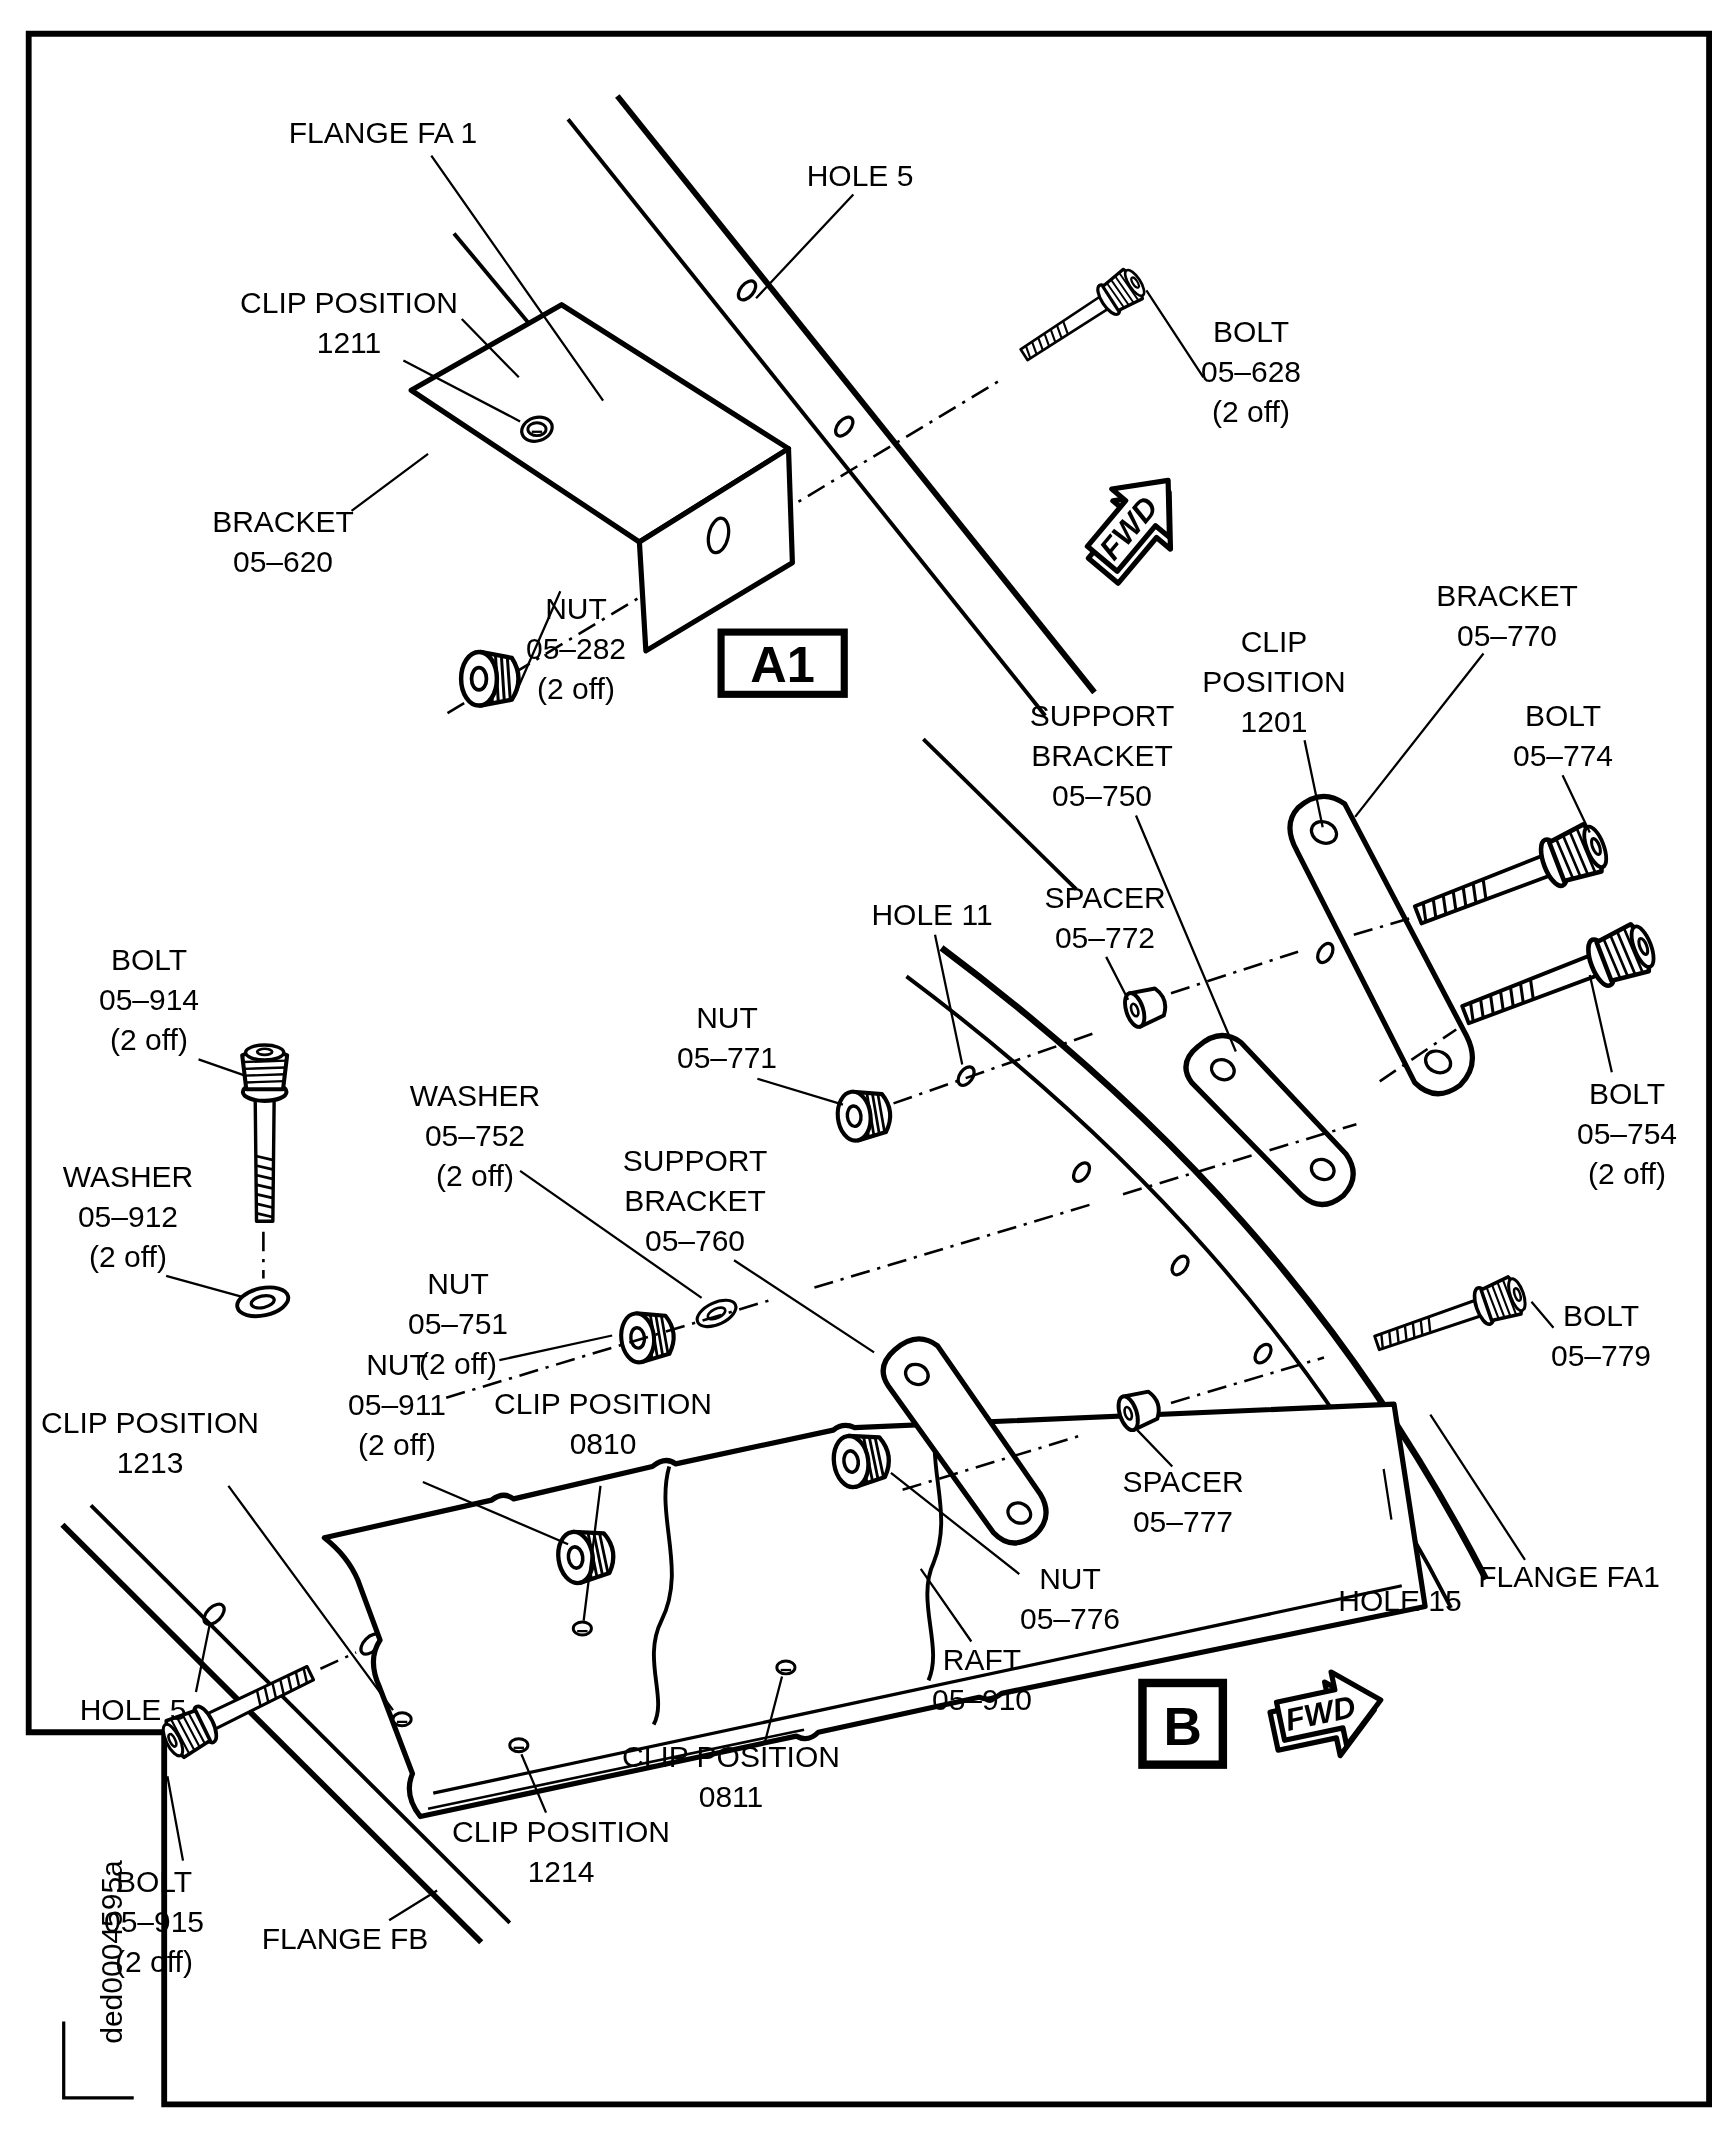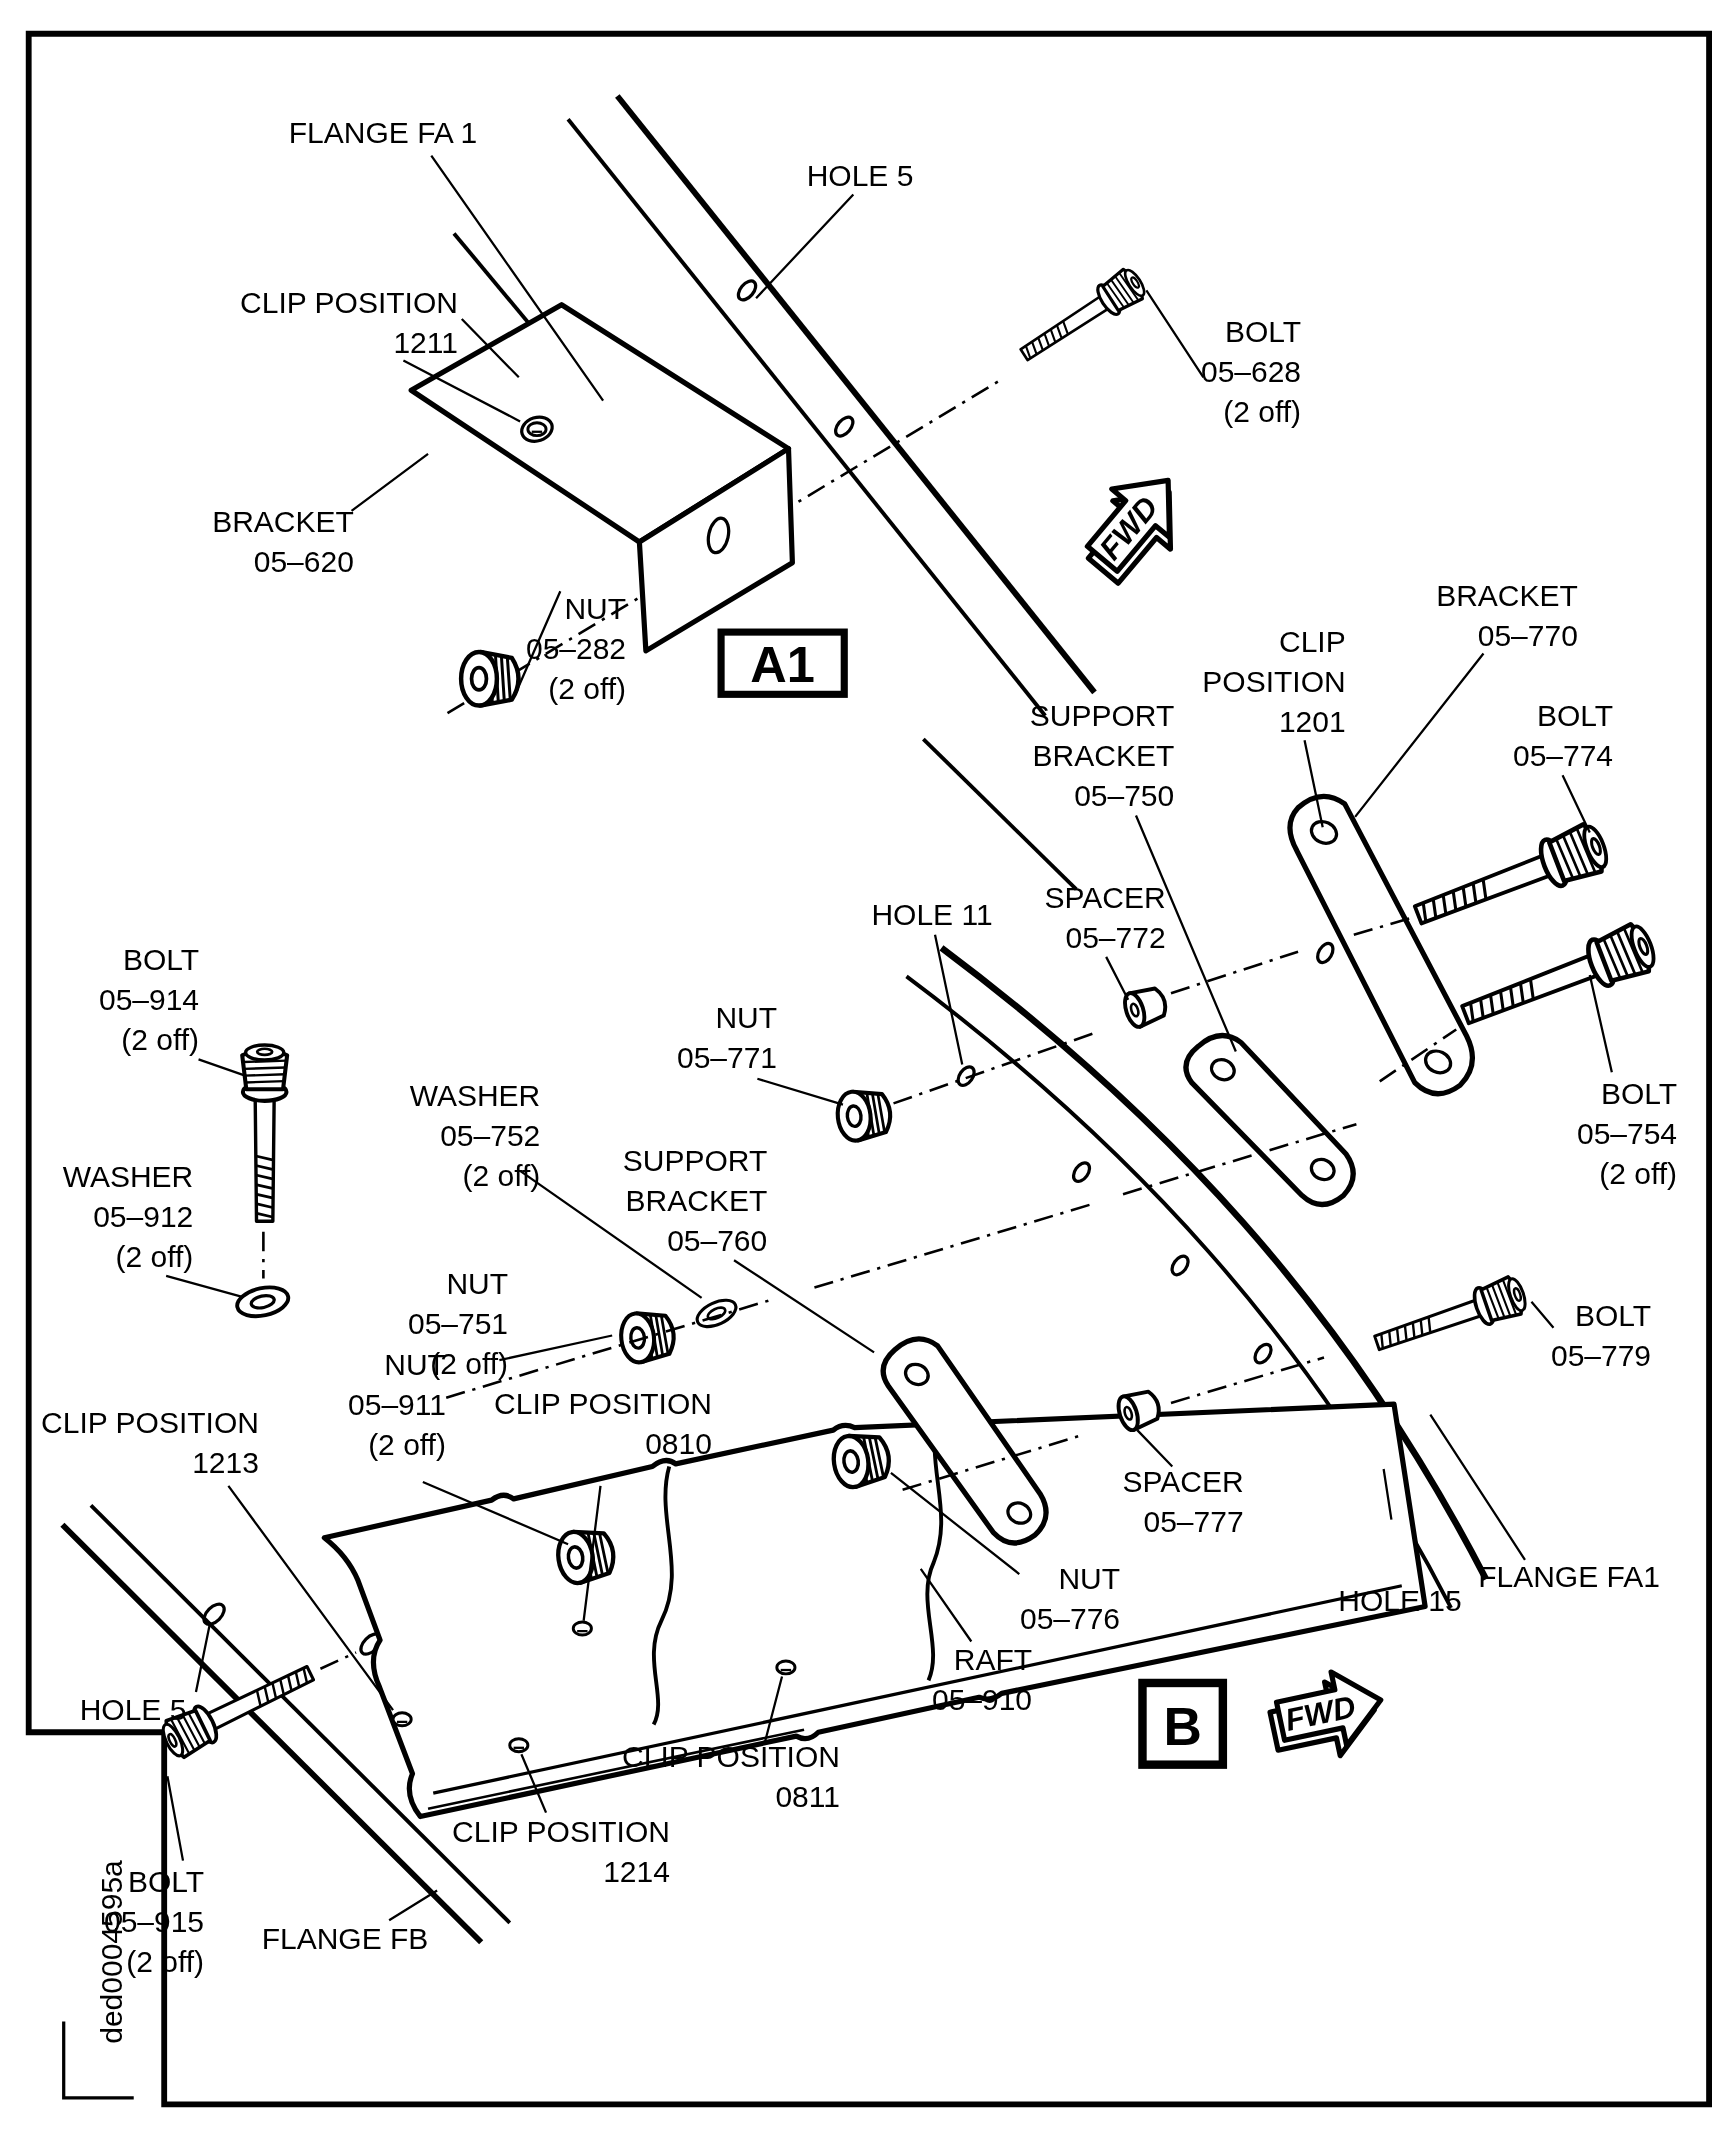--- a/index.html
+++ b/index.html
@@ -5,21 +5,21 @@
   * { margin:0; padding:0; box-sizing:border-box; }
   html,body { background:#ffffff; }
   body {
     width:1730px; height:2129px; position:relative; overflow:hidden;
     font-family:"Liberation Sans", sans-serif; color:#000;
   }
   #art { position:absolute; left:0; top:0; width:1730px; height:2129px; }
   #labels { position:absolute; left:0; top:0; width:1730px; height:2129px; }
   .lbl {
     position:absolute; transform:translate(-50%,-20px);
-    text-align:right; font-size:30px; line-height:40px;
+    text-align:center; font-size:30px; line-height:40px;
     white-space:nowrap; letter-spacing:0px;
   }
   .note {
     position:absolute; transform:translate(0,-18px);
     font-size:28.5px; line-height:36px; white-space:nowrap; text-align:left;
   }
   .ded {
     position:absolute; left:112px; top:1952px;
     transform:translate(-50%,-50%) rotate(-90deg);
     font-size:30px; white-space:nowrap;

